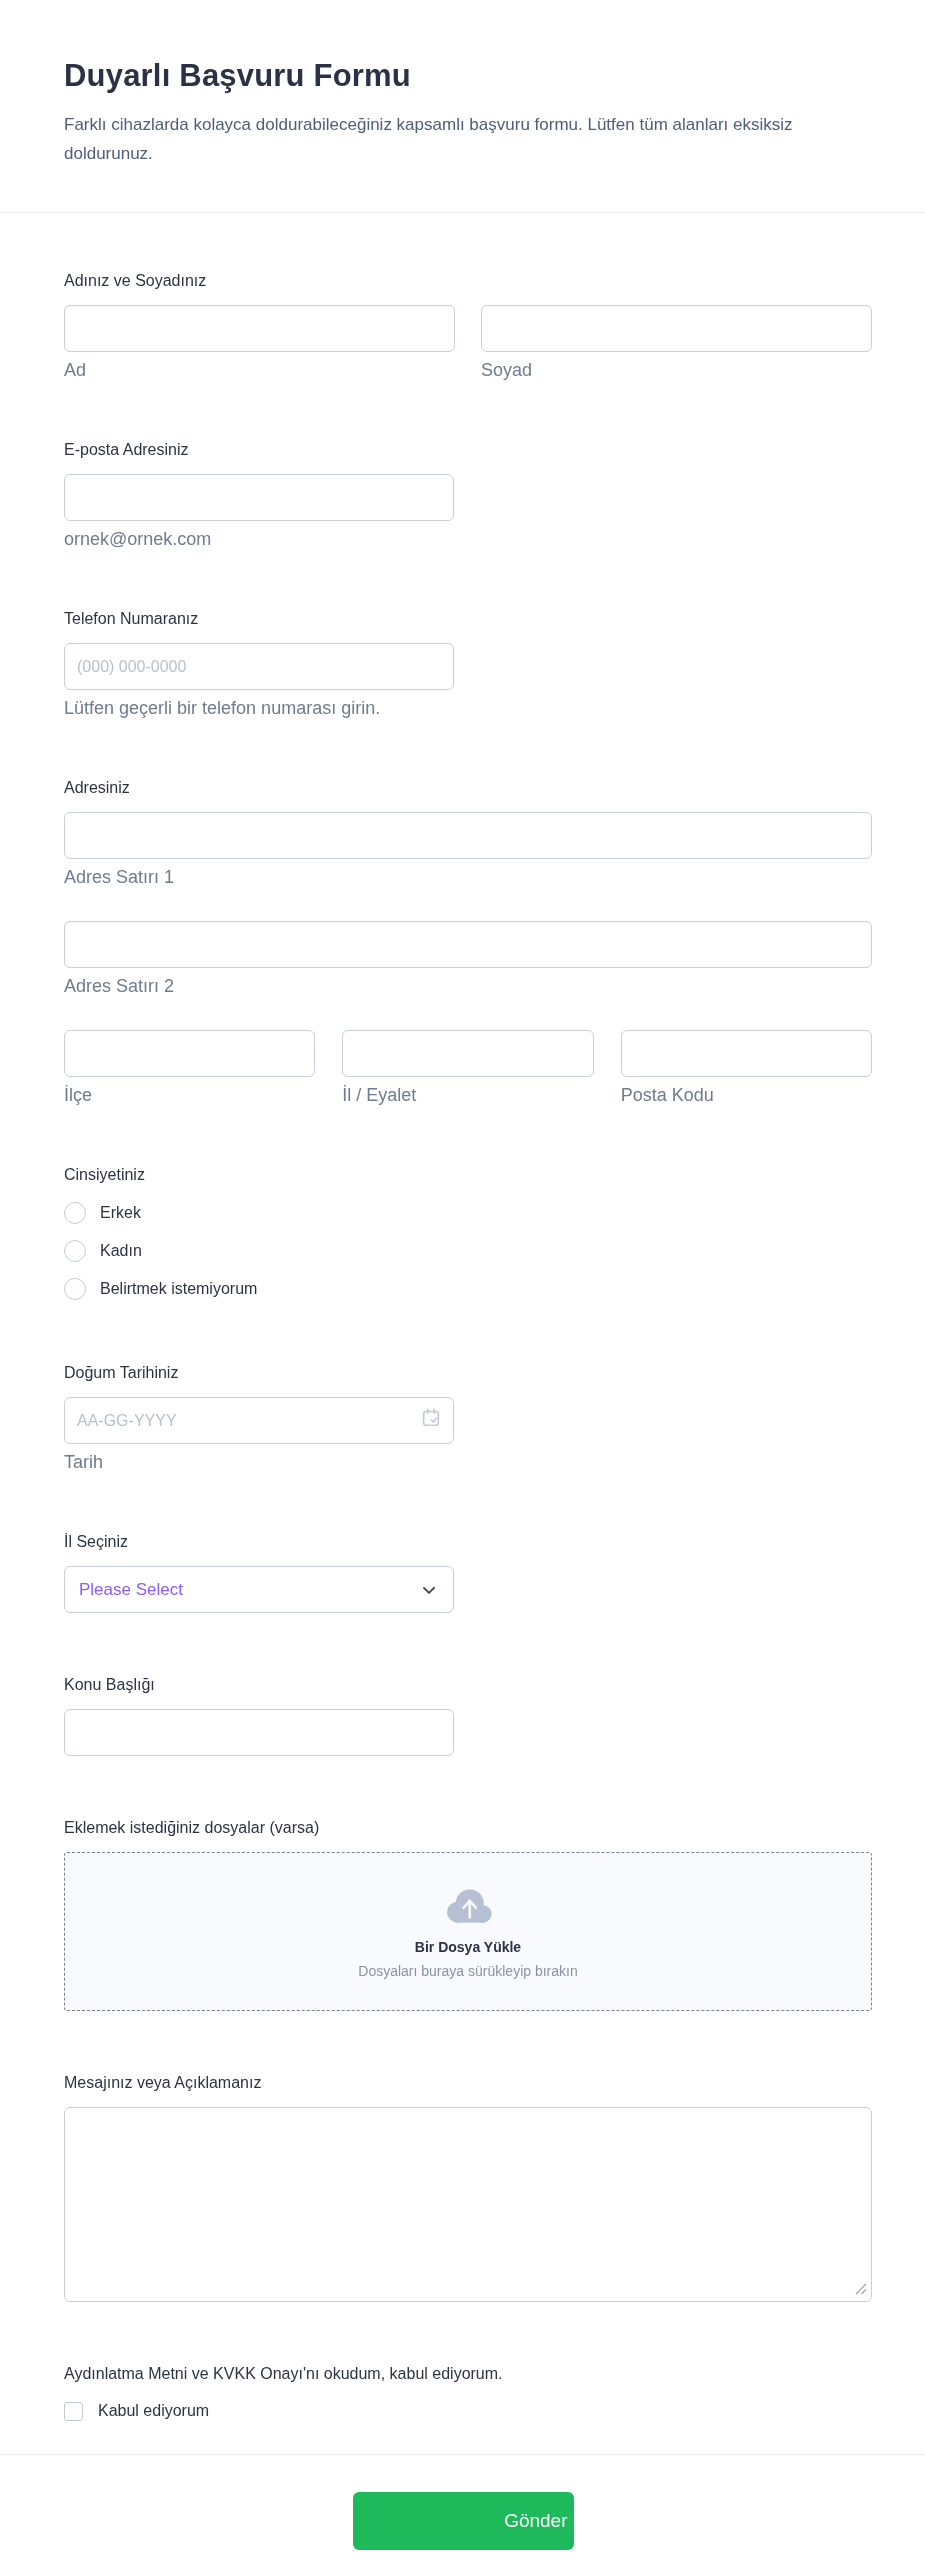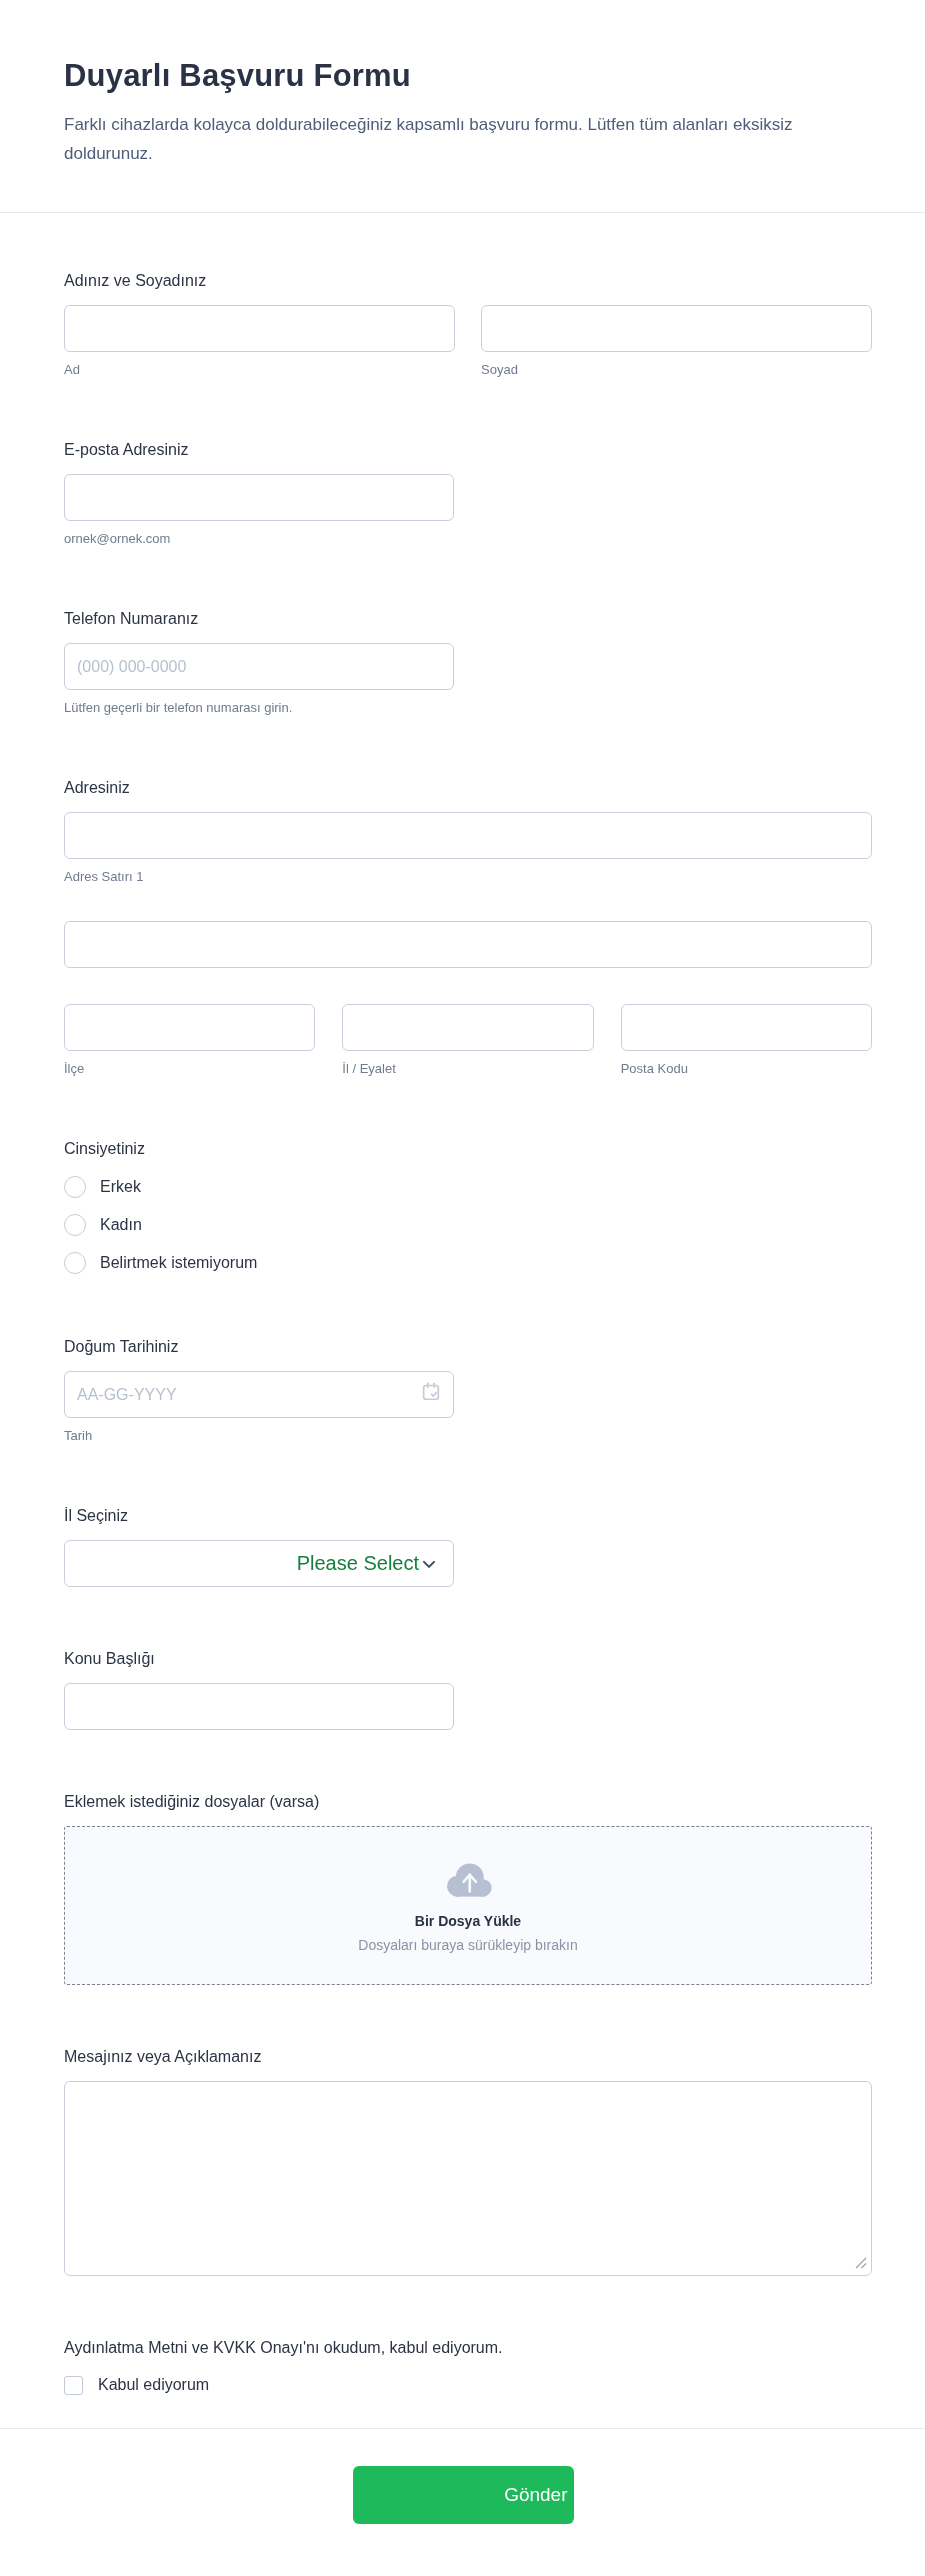--- a/index.html
+++ b/index.html
@@ -41,21 +41,21 @@
   .question { margin-top: 62px; }
   .question:first-child { margin-top: 0; }
   .q-label {
     font-size: 16px;
     line-height: 20px;
     font-weight: 500;
     color: #2c3345;
   }
   .sublabel {
     margin-top: 10px;
-    font-size: 13px;
+    font-size: 18px;
     line-height: 16px;
     color: #6f7b8f;
   }
   .text-input, .textarea-input {
     display: block;
     width: 100%;
     height: 47px;
     border: 1px solid #c8cfdb;
     border-radius: 6px;
     background: #fff;
@@ -109,21 +109,21 @@
   .select-box {
     width: 390px; height: 47px;
     margin-top: 14px;
     border: 1px solid #c8cfdb;
     border-radius: 6px;
     background: #fff;
     display: flex; align-items: center;
     padding: 0 14px;
     cursor: pointer;
   }
-  .select-box .select-value { font-size: 20px; color: #15803d; flex: 1; text-align: right; }
+  .select-box .select-value { font-size: 17px; color: #8b5cf6; flex: 1; }
 
   
   .upload-box {
     margin-top: 14px;
     height: 159px;
     border: 1px dashed #79818f;
     border-radius: 3px;
     background: #f8fafd;
     display: flex;
     flex-direction: column;
@@ -211,20 +211,21 @@
       <div class="q-label">Telefon Numaranız</div>
       <input class="text-input w-single" type="text" placeholder="(000) 000-0000" style="">
       <div class="sublabel">Lütfen geçerli bir telefon numarası girin.</div>
     </div>
 
     <div class="question">
       <div class="q-label">Adresiniz</div>
       <input class="text-input" type="text" value="" style="">
       <div class="sublabel">Adres Satırı 1</div>
       <input class="text-input addr-row2" type="text" value="" style="">
+      <div class="sublabel">Adres Satırı 2</div>
       <div class="addr-cols">
         <div class="col">
           <input class="text-input" style="margin-top: 0px;" type="text" value="">
           <div class="sublabel">İlçe</div>
         </div>
         <div class="col">
           <input class="text-input" style="margin-top: 0px;" type="text" value="">
           <div class="sublabel">İl / Eyalet</div>
         </div>
         <div class="col">

